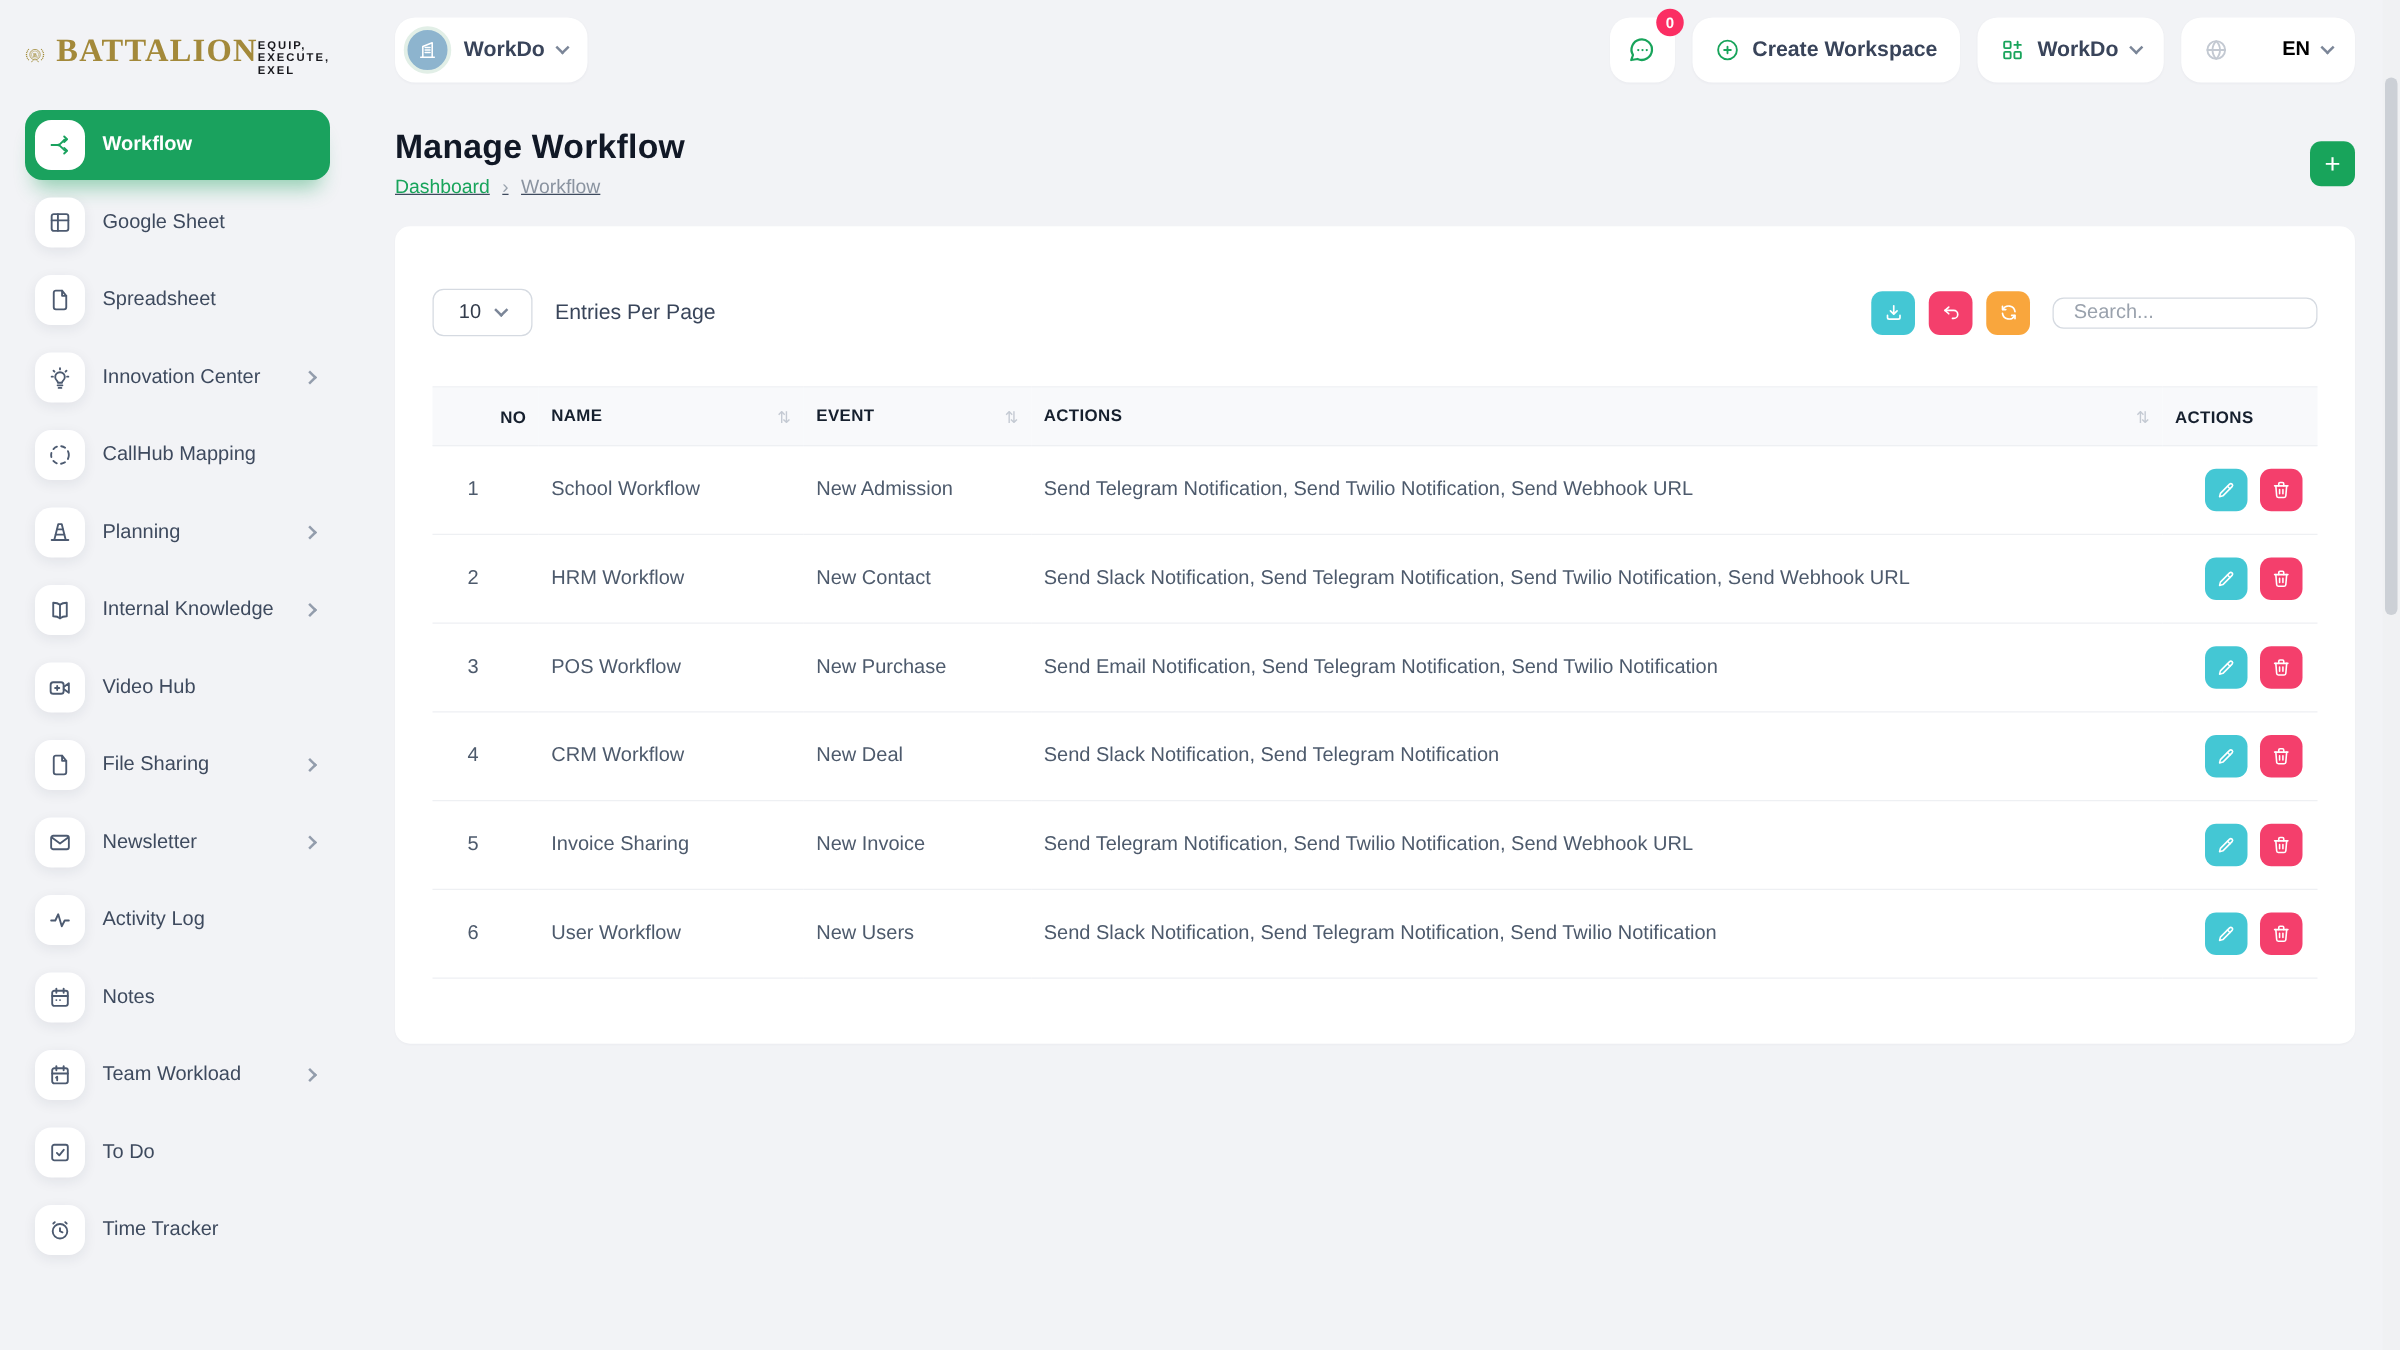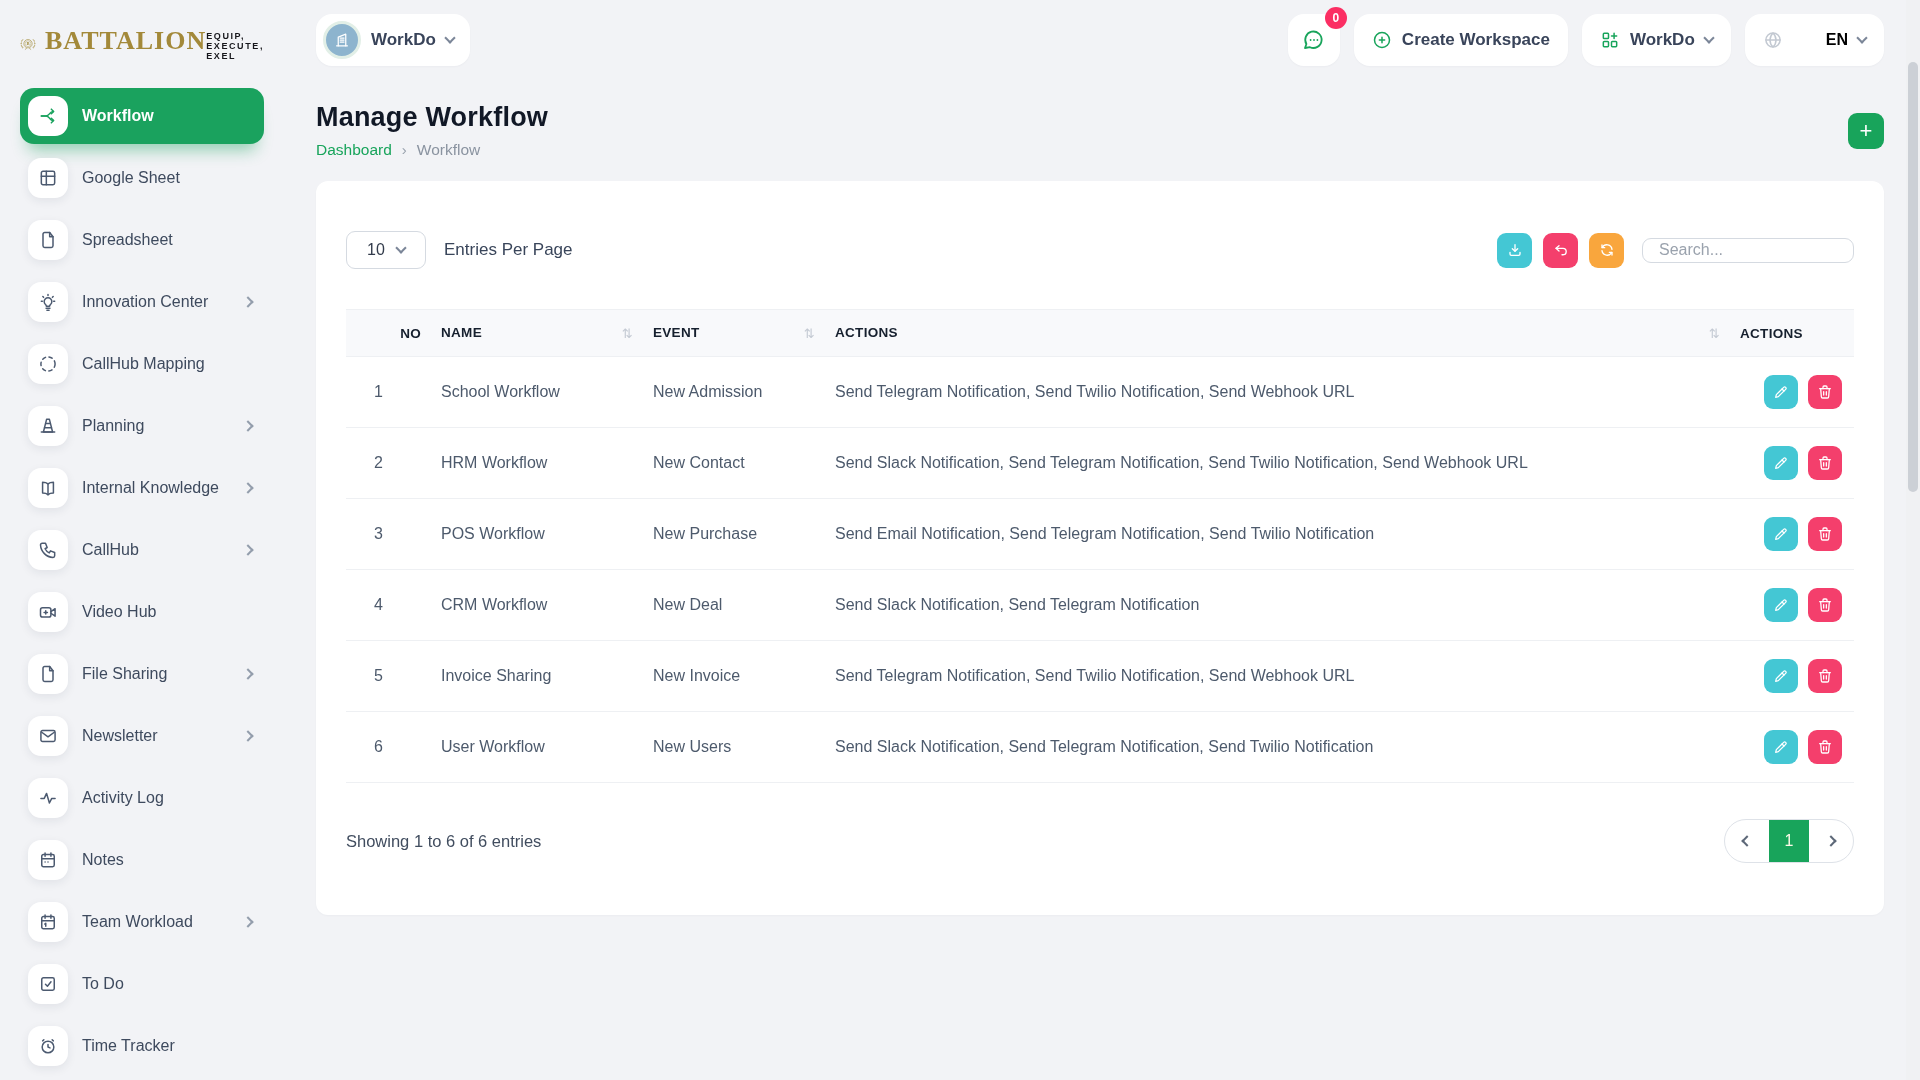--- a/index.html
+++ b/index.html
@@ -73,21 +73,21 @@
     background:#fb2e63; color:#fff; font-size:12px; font-weight:700;
     display:flex; align-items:center; justify-content:center; padding:0 6px;
   }
   .green-ic { color:#18a45b; }
   .gray-ic { color:#c3c9d2; }
   .lang-code { font-size:16px; font-weight:700; color:#000000;padding-left:33px; }
 
   
   .page-head { display:flex; align-items:center; margin-top:34px; }
   .page-title { font-size:27px; font-weight:700; color:#111826; letter-spacing:0.2px; }
-  .breadcrumb { display:flex; align-items:flex-start; gap:10px; margin-top:8px; font-size:15.5px; }
+  .breadcrumb { display:flex; align-items:flex-start; gap:10px; margin-top:8px; font-size:15.5px;text-decoration:underline; }
   .breadcrumb .bc-link { color:#18a45b; text-decoration:none; cursor:pointer; }
   .breadcrumb .bc-sep { color:#9aa3ae; font-size:15px; }
   .breadcrumb .bc-cur { color:#8a93a0; }
   .add-btn {
     margin-left:auto; width:36px; height:36px; border-radius:9px; border:none;
     background:#18a45b; color:#ffffff; font-size:22px; font-weight:500; line-height:1;
     display:flex; align-items:center; justify-content:center; cursor:pointer;
   }
 
   
@@ -260,29 +260,20 @@
       <span class="nav-ico">
         <svg class="ic" viewBox="0 0 24 24">
             <path d="M12 7C10.4 5.6 8.3 5 5.5 5v13c2.8 0 4.9.6 6.5 2 1.6-1.4 3.7-2 6.5-2V5c-2.8 0-4.9.6-6.5 2z"></path>
             <line x1="12" y1="7" x2="12" y2="20"></line>
           </svg>
       </span>
       <span class="nav-label">Internal Knowledge</span>
       <span class="chev"></span>
     </div>
 
-    <div class="nav-item">
-      <span class="nav-ico">
-        <svg class="ic" viewBox="0 0 24 24">
-            <path d="M5 4h4l2 5-2.5 1.5a11 11 0 0 0 5 5L15 13l5 2v4a2 2 0 0 1-2 2A16 16 0 0 1 3 6a2 2 0 0 1 2-2z"></path>
-          </svg>
-      </span>
-      <span class="nav-label">CallHub</span>
-      <span class="chev"></span>
-    </div>
 
     <div class="nav-item">
       <span class="nav-ico">
         <svg class="ic" viewBox="0 0 24 24">
             <rect x="3" y="7" width="12.5" height="11" rx="2.5"></rect>
             <path d="M15.5 11.5 20.5 8v9l-5-3.5"></path>
             <path d="M7.3 12.5h4M9.3 10.5v4"></path>
           </svg>
       </span>
       <span class="nav-label">Video Hub</span>
@@ -632,31 +623,19 @@
                     <path d="M5.5 7l1 12a2 2 0 0 0 2 2h7a2 2 0 0 0 2-2l1-12"></path>
                     <path d="M9 7V4.5A1.5 1.5 0 0 1 10.5 3h3A1.5 1.5 0 0 1 15 4.5V7"></path>
                   </svg>
                 </button>
           </div>
             </td>
         </tr>
       </tbody>
     </table>
 
-    <div class="card-footer">
-      <span class="entries-summary">Showing 1 to 6 of 6 entries</span>
-      <div class="pagination">
-        <button class="page-btn">
-            <span class="chev-l"></span>
-          </button>
-        <button class="page-num">1</button>
-        <button class="page-btn">
-            <span class="chev-r"></span>
-          </button>
-      </div>
-    </div>
 
   </div>
 </div>
 
 <div class="scrollbar-track">
     <div class="scrollbar-thumb"></div>
   </div>
 
 </body></html>

